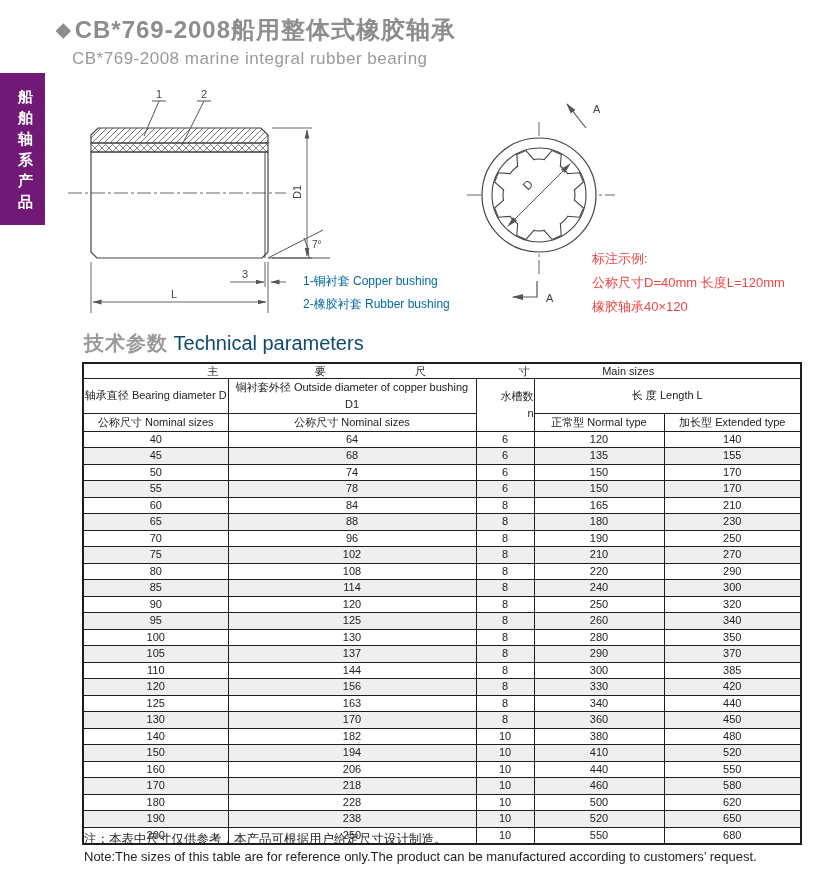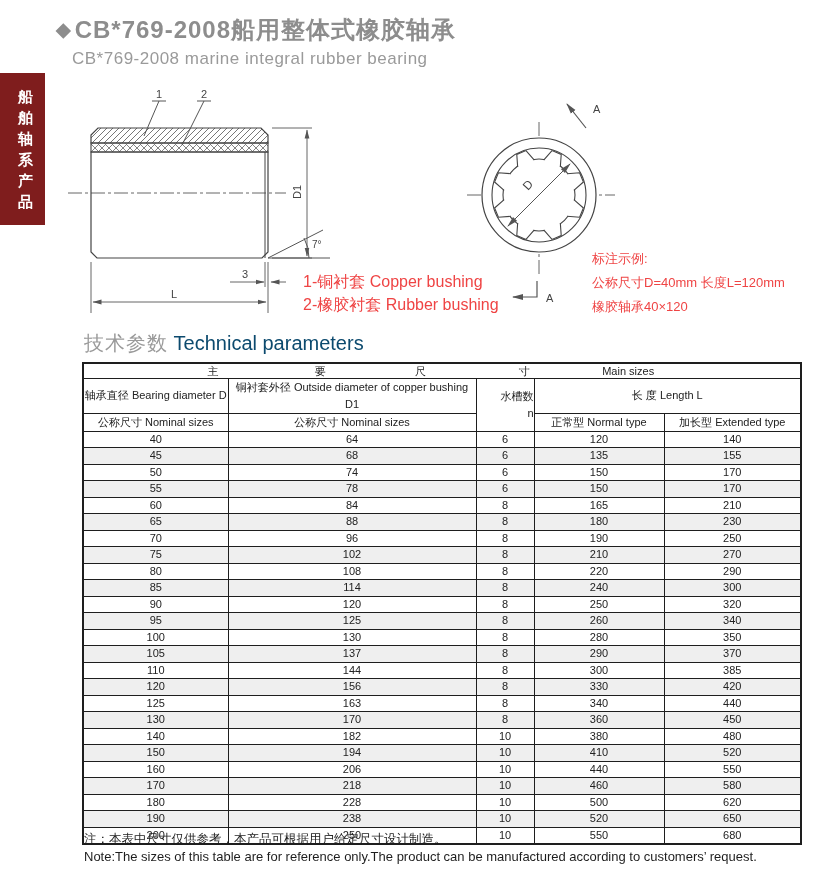--- a/index.html
+++ b/index.html
@@ -6,33 +6,33 @@
   html,body { width:840px; height:890px; background:#fff; position:relative;
     font-family:"Liberation Sans", sans-serif; color:#333; overflow:hidden; }
 
   
   .hdr { position:absolute; left:56px; top:14px; }
   .hdr .line1 { font-size:24px; font-weight:bold; color:#8d8d8d; letter-spacing:1px; }
   .hdr .bullet { font-size:19px; color:#8d8d8d; margin-right:3px; vertical-align:2px; }
   .hdr .line2 { font-size:17px; color:#9a9a9a; margin-left:16px; margin-top:3px; letter-spacing:0.5px; }
 
   
-  .sidetab { position:absolute; left:0; top:73px; width:45px; height:152px; background:#7f1d1d;
+  .sidetab { position:absolute; left:0; top:73px; width:45px; height:152px; background:#701a75;
     color:#fff; font-size:15px; font-weight:bold; text-align:center;
     padding:13px 8px 0 14px; line-height:21px; word-break:break-all; }
 
   
   .draw-wrap { position:absolute; left:0; top:0; width:840px; height:330px; }
   svg text { font-family:"Liberation Sans", sans-serif; fill:#444; }
-  .legend { position:absolute; left:303px; top:270px; font-size:16px; color:#ef4444; line-height:23px; white-space:nowrap; }
+  .legend { position:absolute; left:303px; top:270px; font-size:12px; color:#0369a1; line-height:23px; white-space:nowrap; }
   .example { position:absolute; left:592px; top:247px; font-size:13px; color:#ef4444; line-height:24px; white-space:nowrap; }
 
   
   .sec-h { position:absolute; left:84px; top:330px; font-size:20px; white-space:nowrap; }
-  .sec-h .zh { color:#9a9a9a; letter-spacing:1px; }
+  .sec-h .zh { color:#9a9a9a; letter-spacing:1px;font-weight:bold; }
   .sec-h .en { color:#0c4a6e; }
 
   
   table.params { position:absolute; left:82px; top:362px; width:718px; border-collapse:collapse;
     table-layout:fixed; border:2px solid #1e1e1e; }
   table.params th, table.params td { border:1px solid #1e1e1e; font-weight:normal;
     text-align:center; padding:0; color:#222; }
   table.params thead th { font-size:11px; }
   .mainhdr { height:15px; position:relative; font-size:12px; }
   .mainhdr span { position:absolute; top:0; line-height:15px; transform:translateX(-50%); white-space:nowrap; }

